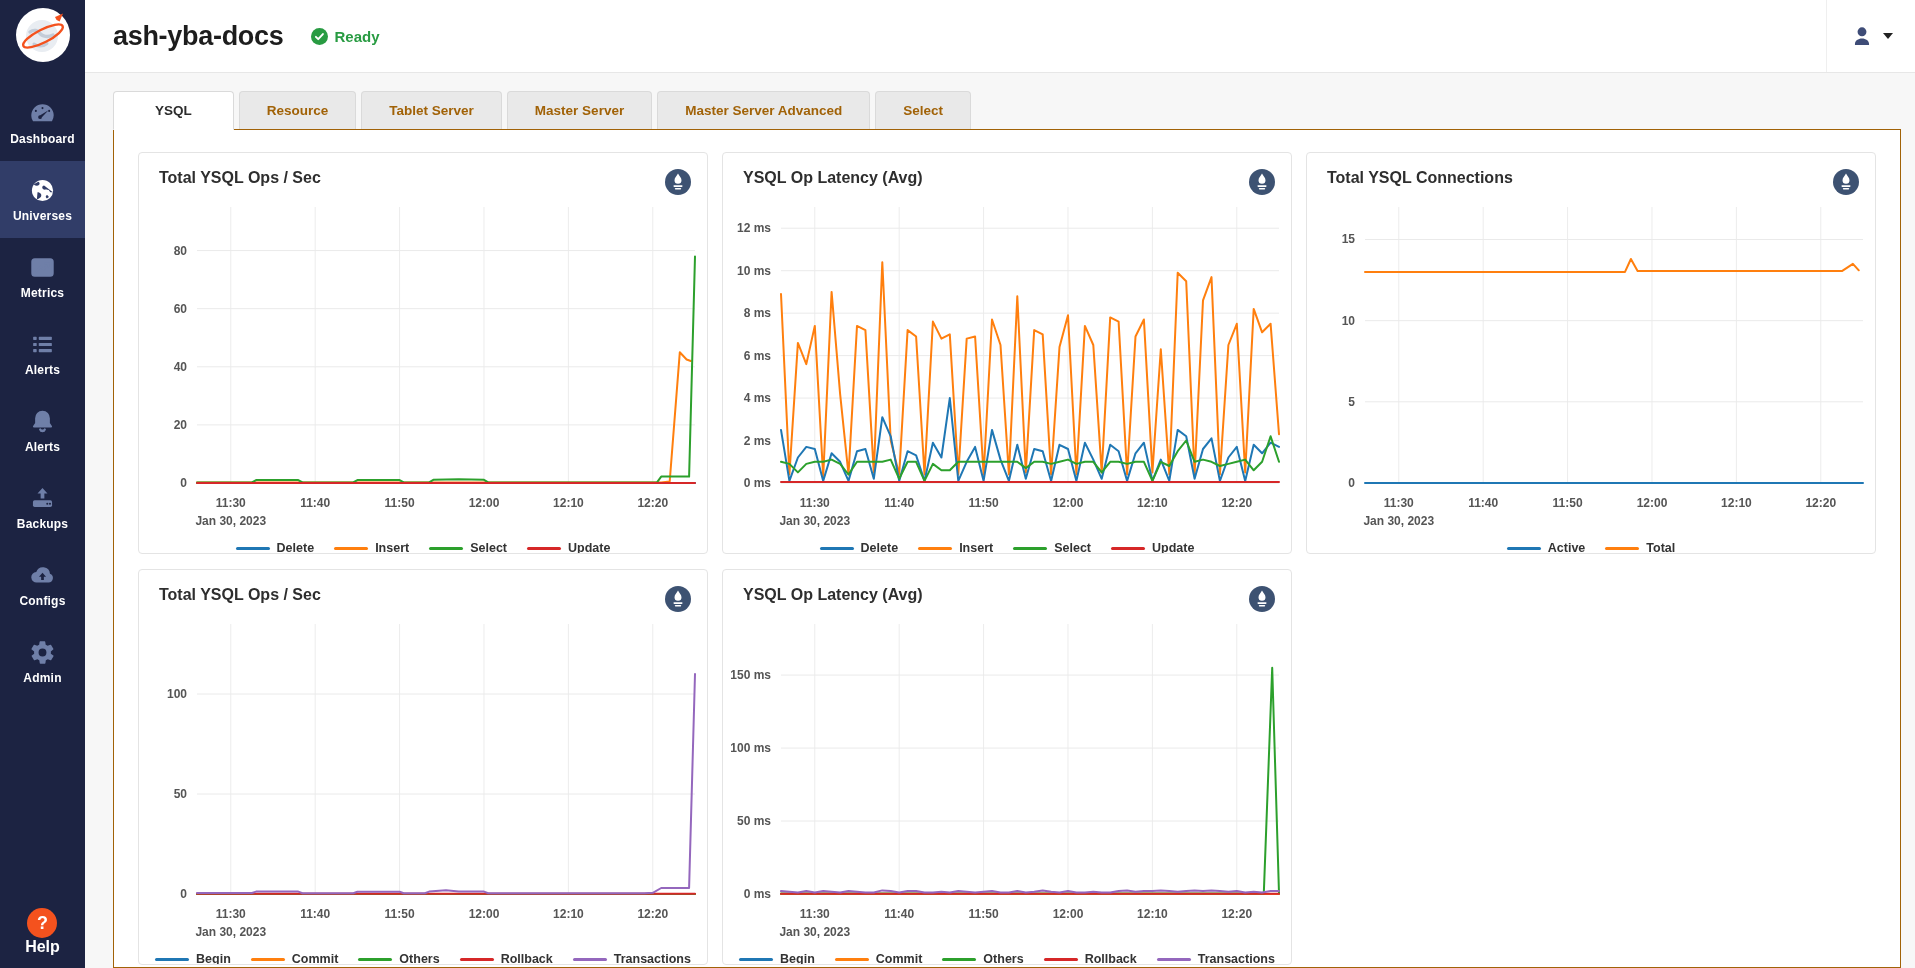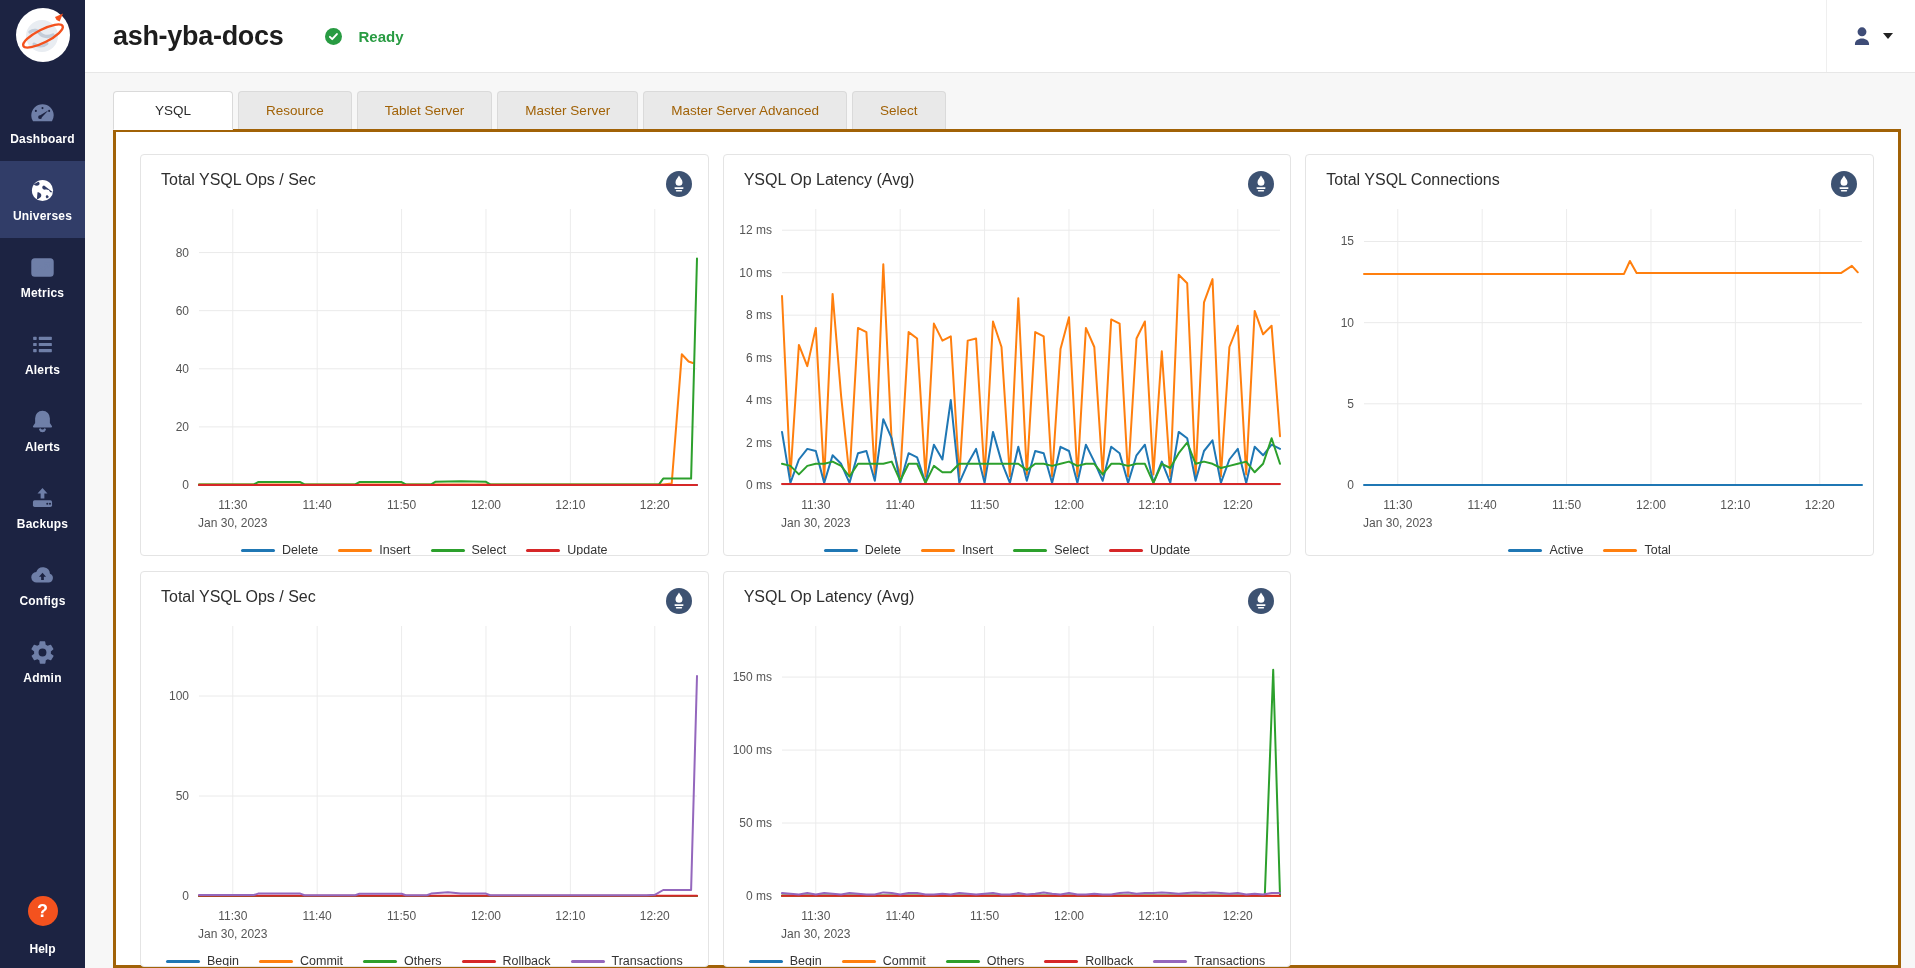--- a/index.html
+++ b/index.html
@@ -15,46 +15,46 @@
   .nav-item { width:100%; height:77px; display:flex; flex-direction:column; align-items:center;
               justify-content:center; cursor:pointer; }
   .nav-item .ico { width:27px; height:27px; }
   .nav-item .ico svg { width:100%; height:100%; fill:#6f7fa8; }
   .nav-item .lbl { color:#ffffff; font-size:12px; font-weight:600; margin-top:5px; letter-spacing:.2px; }
   .nav-item.active { background:#313d68; }
   .nav-item.active .ico svg { fill:#ffffff; }
   .help-item { margin-top:auto; margin-bottom:12px; display:flex; flex-direction:column; align-items:center; cursor:pointer; }
   .help-circle { width:30px; height:30px; border-radius:50%; background:#f4521e; color:#fff;
                  font-size:18px; font-weight:700; display:flex; align-items:center; justify-content:center; }
-  .help-item .lbl { color:#fff; font-size:12px; font-weight:600; margin-top:16px; }
+  .help-item .lbl { color:#fff; font-size:16px; font-weight:600; margin-top:0; }
 
   
   .main { flex:1; display:flex; flex-direction:column; background:#f7f7f7; }
   .topbar { height:87px; background:#fff; border-bottom:1px solid #e7e7e7; display:flex; align-items:center;
             padding-left:28px; }
   .uni-title { font-size:27px; font-weight:700; color:#1d1d1d; letter-spacing:-.3px; }
-  .ready-badge { display:flex; align-items:center; margin-left:42px; gap:16px; }
+  .ready-badge { display:flex; align-items:center; margin-left:28px; gap:6px; }
   .ready-badge svg { width:17px; height:17px; }
   .ready-text { color:#289b42; font-size:15px; font-weight:700; }
   .top-right { margin-left:auto; height:100%; display:flex; align-items:center; }
   .top-divider { width:1px; height:100%; background:#efefef; }
   .user-box { width:88px; display:flex; align-items:center; justify-content:center; gap:8px; cursor:pointer; }
   .user-box svg { width:26px; height:26px; fill:#3e4c77; }
   .caret { width:0; height:0; border-left:5px solid transparent; border-right:5px solid transparent;
            border-top:6px solid #222; }
 
   
-  .content { flex:1; padding:18px 14px 0 28px; }
+  .content { flex:1; padding:18px 14px 0 28px;font-weight:bold; }
   .tabbar { display:flex; gap:5px; align-items:flex-end; height:38px; position:relative; z-index:2; }
   .tab { height:38px; display:flex; align-items:center; padding:0 27px; background:#e9e9e9;
          border:1px solid #dadada; border-bottom:none; border-radius:4px 4px 0 0; font-size:13.5px;
          color:#a16207; cursor:pointer; white-space:nowrap; }
   .tab.active { background:#fff; padding:0 41px; position:relative; top:1px; height:39px;
                 border-bottom:1px solid #fff; color:#2c2c2c; }
-  .container { background:#fff; border:3px solid #a16207; height:839px; position:relative; z-index:1; }
+  .container { background:#fff; border:1px solid #a16207; height:839px; position:relative; z-index:1; }
   .charts { display:grid; grid-template-columns:repeat(3,1fr); grid-template-rows:402px 396px;
             gap:15px 14px; padding:22px 24px 5px; }
 
   
   .chart-card { background:#fff; border:1px solid #e4e4e4; border-radius:4px; display:flex;
                 flex-direction:column; overflow:hidden; }
   .chart-head { display:flex; align-items:flex-start; justify-content:space-between; padding:16px 16px 0 20px; }
   .chart-title { font-size:16px; color:#2e2e2e; }
   .prom-icon { width:26px; height:26px; cursor:pointer; }
   .plot { flex:1; position:relative; }

